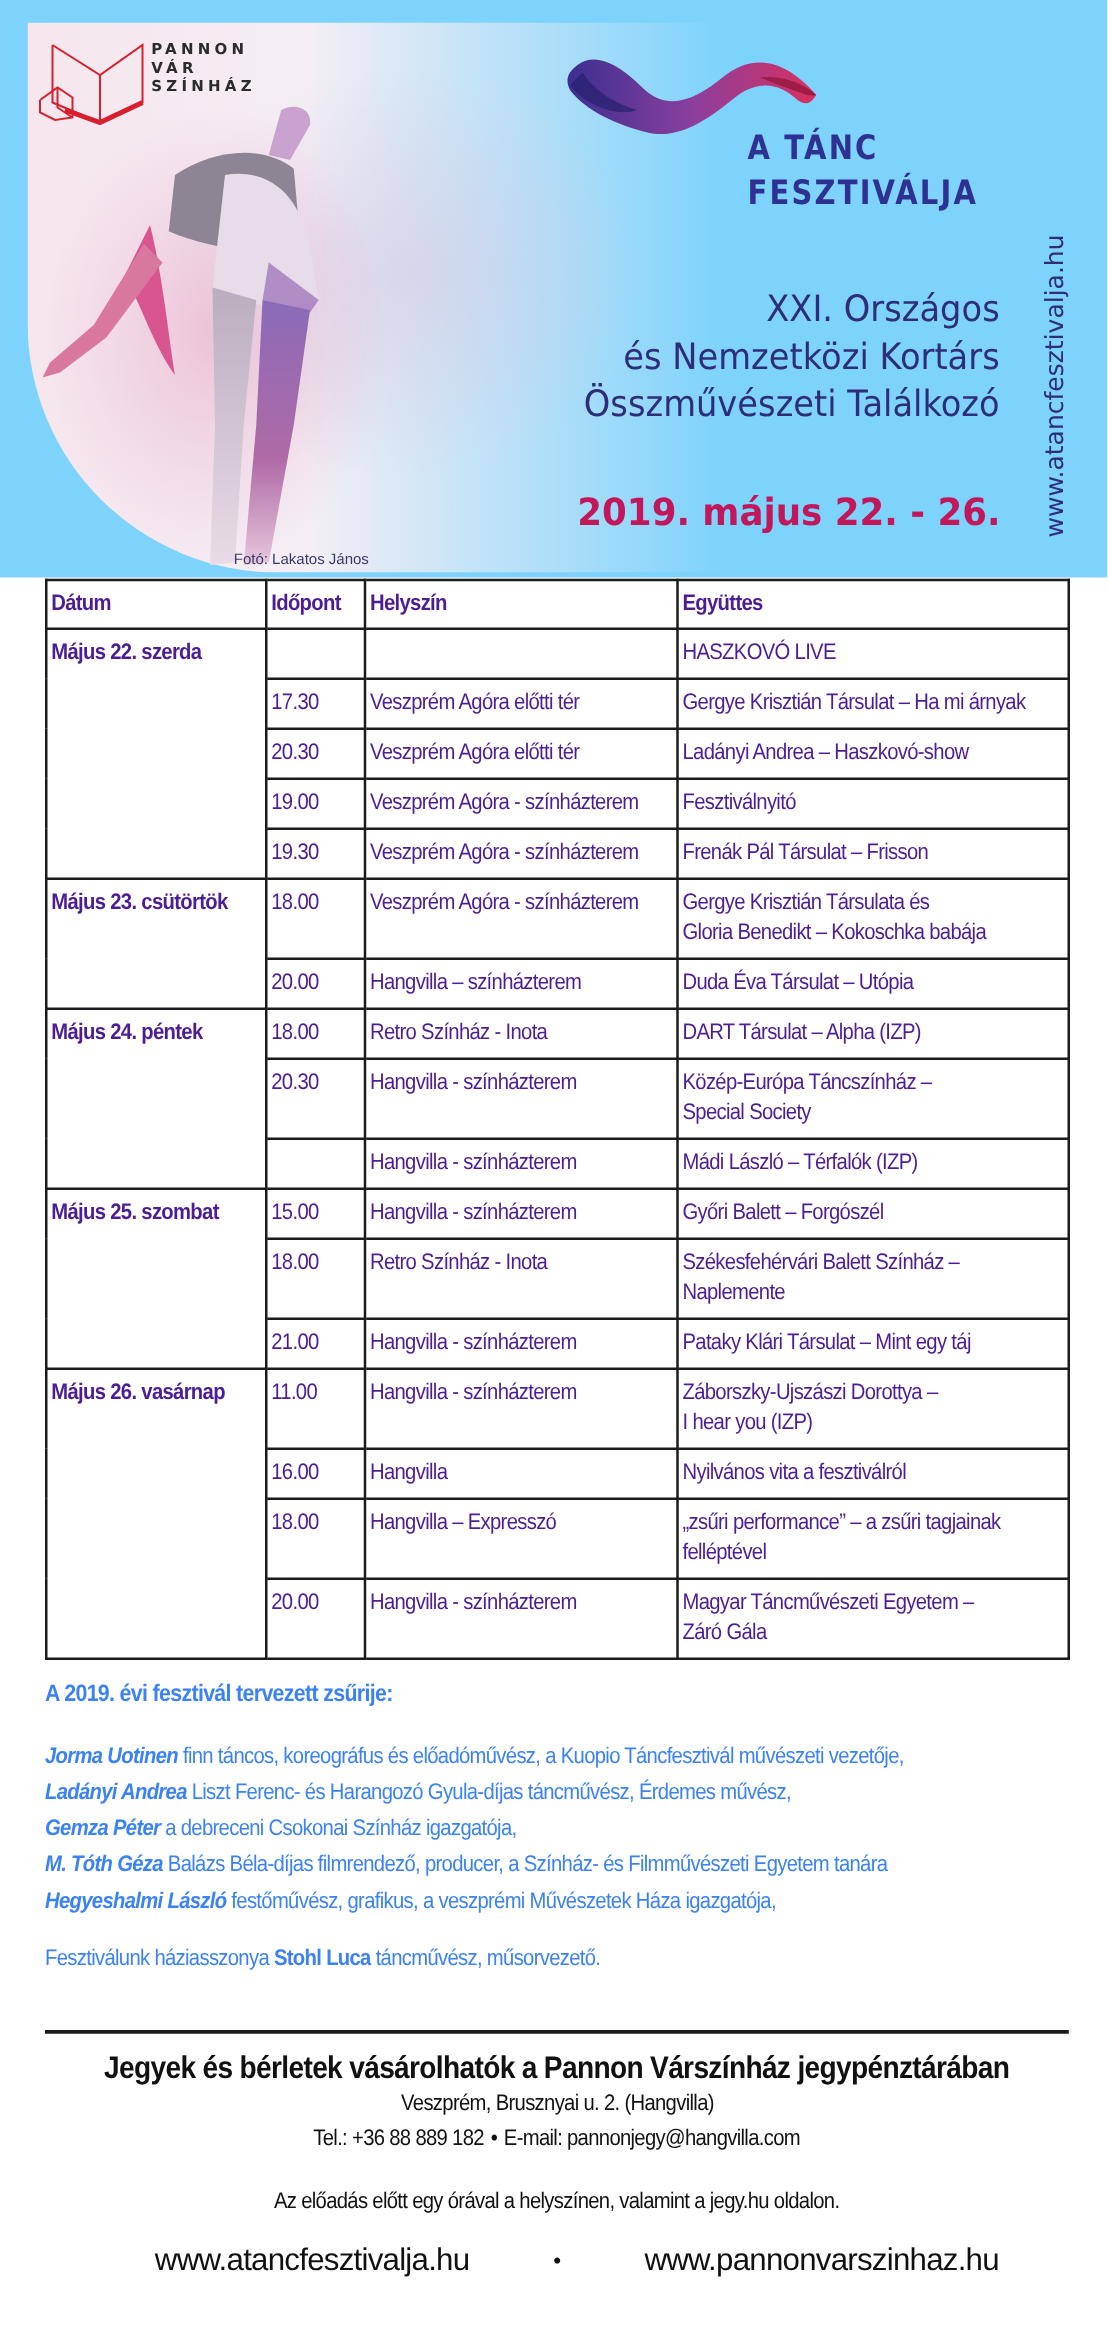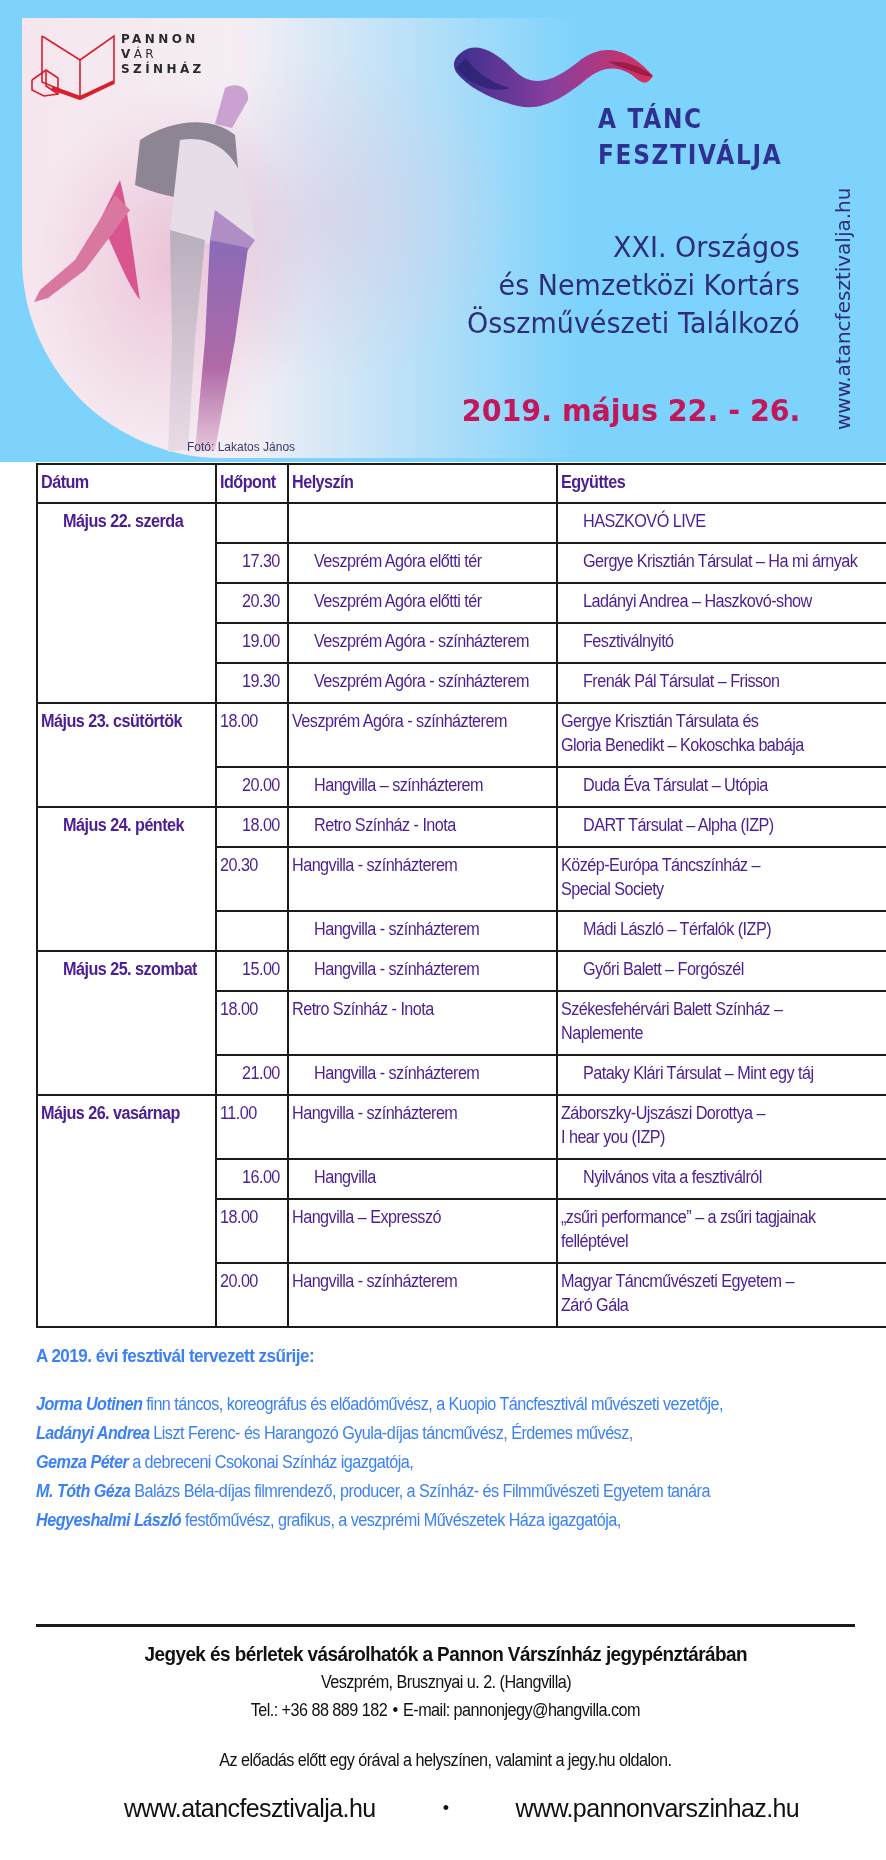--- a/index.html
+++ b/index.html
@@ -12,21 +12,21 @@
     background:
       radial-gradient(ellipse 200px 260px at 150px 250px, rgba(226,150,185,0.45), rgba(255,255,255,0) 70%),
       radial-gradient(ellipse 260px 220px at 300px 200px, rgba(215,200,225,0.55), rgba(255,255,255,0) 75%),
       linear-gradient(90deg, #f6e6ee 0%, #f4eef4 40%, rgba(255,255,255,0) 100%);
     border-radius: 0 0 0 200px; }
   .dancer { position: absolute; left: 20px; top: 80px; width: 300px; height: 380px; }
 
   .logo { position: absolute; left: 30px; top: 30px; width: 90px; height: 70px; }
   .logo-text { position: absolute; left: 121px; top: 32px; font-family: "DejaVu Sans", sans-serif;
     font-size: 12px; line-height: 15px; letter-spacing: 3.4px; color: #2b2b2b; font-weight: bold; }
-  .logo-text .thin { font-weight: normal; }
+  .logo-text .thin { font-weight: bold; }
   .logo-text div { white-space: nowrap; }
 
   .ribbon { position: absolute; left: 448px; top: 38px; width: 210px; height: 80px; }
   .fest-title { position: absolute; left: 598px; top: 101px; font-family: "DejaVu Sans", sans-serif;
     font-weight: bold; color: #2e3192; font-size: 27px; line-height: 36px; letter-spacing: 2px;
     transform: scaleX(0.86); transform-origin: left top; white-space: nowrap; }
 
   .subtitle { position: absolute; right: 86px; top: 228px; text-align: right; color: #2e2d7a;
     font-family: "DejaVu Sans", sans-serif; font-size: 29px; line-height: 38px; font-weight: normal;
     transform: scaleX(0.93); transform-origin: right top; white-space: nowrap; }
@@ -37,21 +37,21 @@
   .photo-credit { position: absolute; left: 187px; top: 440px; font-family: "Liberation Sans", sans-serif;
     font-size: 12px; color: #3a3a6a; white-space: nowrap; }
 
   
   .schedule { position: absolute; left: 36px; top: 463px; width: 820px; border-collapse: collapse;
     font-family: "Liberation Sans", sans-serif; font-size: 18px; color: #4c1d95; }
   .schedule td, .schedule th { border: 2px solid #1b1b1b; vertical-align: top; text-align: left;
     padding: 5px 3px 0 3px; line-height: 24px; letter-spacing: -0.6px; white-space: nowrap; }
   .schedule th { font-weight: bold; height: 39px; }
   .schedule td.day { font-weight: bold; }
-  .schedule tr.single td { height: 40px; padding-left: 25px; }
+  .schedule tr.single td { height: 40px; }
   .schedule tr.double td { height: 64px; }
   .col-date { width: 179px; }
   .col-time { width: 82px; }
   .col-venue { width: 251px; }
   .col-ens { width: 308px; }
   .cond { display: inline-block; transform: scaleX(0.9); transform-origin: left center; }
   .ens-line { display: block; }
 
   
   .jury { position: absolute; left: 36px; top: 1342px; width: 830px; font-family: "Liberation Sans", sans-serif; color: #3b82f6; }
@@ -59,21 +59,21 @@
   .jury-list { margin-top: 20px; }
   .jury-line { font-size: 18px; line-height: 29px; letter-spacing: -0.6px; white-space: nowrap; }
   .jury-line .name { font-weight: bold; font-style: italic; }
   .host-line { margin-top: 17px; font-size: 18px; line-height: 28px; letter-spacing: -0.6px; white-space: nowrap; }
   .host-line b { font-weight: bold; }
 
   
   .rule { position: absolute; left: 36px; top: 1624px; width: 819px; height: 3px; background: #1b1b1b; }
   .footer { position: absolute; left: 36px; top: 1640px; width: 819px; text-align: center;
     font-family: "Liberation Sans", sans-serif; color: #111; letter-spacing: -0.6px; }
-  .footer .f-bold { font-weight: bold; font-size: 21px; line-height: 28px; }
+  .footer .f-bold { font-weight: bold; font-size: 25px; line-height: 28px; }
   .footer .f-line { font-size: 18px; line-height: 28px; }
   .footer .f-note { font-size: 18px; line-height: 28px; margin-top: 22px; }
   .footer .urls { margin-top: 17px; font-size: 25px; line-height: 34px; display: flex; justify-content: center; gap: 0; }
   .footer .urls span { display: inline-block; }
   .footer .url-left { width: 330px; text-align: right; }
   .footer .url-dot { width: 140px; text-align: center; font-size: 18px; }
   .footer .url-right { width: 330px; text-align: left; }
   .footer .bullet { padding: 0 6px; }
 </style>
 </head>
@@ -302,20 +302,21 @@
 
 <div class="jury">
   <div class="jury-title"><span class="cond">A 2019. évi fesztivál tervezett zsűrije:</span></div>
   <div class="jury-list" id="jury-list">
       <div class="jury-line"><span class="cond"><span class="name">Jorma Uotinen</span><span> finn táncos, koreográfus és előadóművész, a Kuopio Táncfesztivál művészeti vezetője,</span></span></div>
       <div class="jury-line"><span class="cond"><span class="name">Ladányi Andrea</span><span> Liszt Ferenc- és Harangozó Gyula-díjas táncművész, Érdemes művész,</span></span></div>
       <div class="jury-line"><span class="cond"><span class="name">Gemza Péter</span><span> a debreceni Csokonai Színház igazgatója,</span></span></div>
       <div class="jury-line"><span class="cond"><span class="name">M. Tóth Géza</span><span> Balázs Béla-díjas filmrendező, producer, a Színház- és Filmművészeti Egyetem tanára</span></span></div>
       <div class="jury-line"><span class="cond"><span class="name">Hegyeshalmi László</span><span> festőművész, grafikus, a veszprémi Művészetek Háza igazgatója,</span></span></div>
     </div>
+  <div class="host-line"><span class="cond"><span>Fesztiválunk háziasszonya </span><b>Stohl Luca</b><span> táncművész, műsorvezető.</span></span></div>
 </div>
 
 <div class="rule"></div>
 <div class="footer">
   <div class="f-bold"><span class="cond" style="transform-origin:center">Jegyek és bérletek vásárolhatók a Pannon Várszínház jegypénztárában</span></div>
   <div class="f-line"><span class="cond" style="transform-origin:center">Veszprém, Brusznyai u. 2. (Hangvilla)</span></div>
   <div class="f-line"><span class="cond" style="transform-origin:center"><span>Tel.: +36 88 889 182</span><span class="bullet">•</span><span>E-mail: pannonjegy@hangvilla.com</span></span></div>
   <div class="f-note"><span class="cond" style="transform-origin:center">Az előadás előtt egy órával a helyszínen, valamint a jegy.hu oldalon.</span></div>
   <div class="urls">
     <span class="url-left">www.atancfesztivalja.hu</span>

